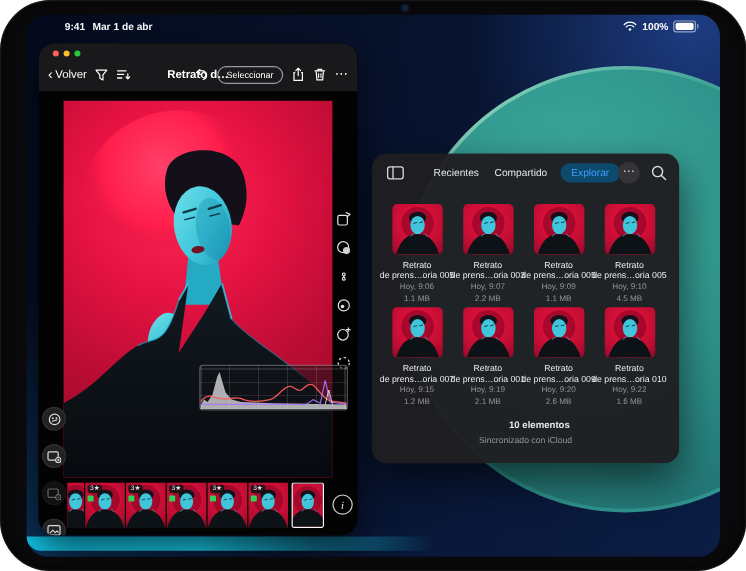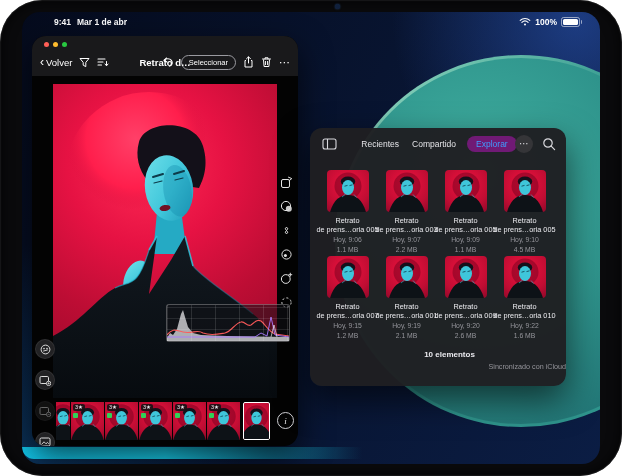--- a/index.html
+++ b/index.html
@@ -63,34 +63,34 @@
   .edit-dot{position:absolute;left:2px;top:11px;width:5px;height:5px;border-radius:1px;background:#30d158;z-index:3;}
   .info-btn{position:absolute;right:4px;top:376px;width:15px;height:15px;border-radius:50%;border:1px solid #cfcfd4;color:#e8e8ea;
     font-family:"Liberation Serif","DejaVu Serif",serif;font-style:italic;font-size:9px;display:flex;align-items:center;justify-content:center;}
   
   .files{position:absolute;left:288px;top:116px;width:256px;height:258px;border-radius:12px;background:rgba(31,31,34,.97);
     box-shadow:0 14px 34px rgba(0,0,0,.6);}
   .files-header{position:absolute;left:0;right:0;top:0;height:36px;}
   .sidebar-btn{position:absolute;left:12px;top:10px;}
   .tabs{position:absolute;left:0;right:0;top:8px;display:flex;justify-content:center;align-items:center;gap:9px;}
   .tab{color:#e3e3e7;font-size:8.5px;padding:3px 2px;}
-  .tab.active{background:#701a75;color:#409cff;border-radius:10px;padding:3px 9px;}
+  .tab.active{background:#0c4a6e;color:#409cff;border-radius:10px;padding:3px 9px;}
   .more-btn{position:absolute;right:33px;top:7px;width:18px;height:18px;border-radius:50%;background:#353538;color:#d9d9de;
     display:flex;align-items:center;justify-content:center;font-size:10px;line-height:10px;}
   .search-btn{position:absolute;right:10px;top:9px;}
   .file-grid{position:absolute;left:8px;top:42px;display:grid;grid-template-columns:repeat(4,59px);row-gap:2px;justify-items:center;}
   .file-item{width:57px;display:flex;flex-direction:column;align-items:center;}
   .fi-thumb{width:42px;height:42px;border-radius:4px;overflow:hidden;position:relative;
     background:radial-gradient(circle at 48% 34%,#f2123f 0%,#c00d33 66%,#90082a 100%);}
   .fi-thumb svg{position:absolute;inset:0;width:100%;height:100%;}
   .fi-name{margin-top:5px;color:#ececf0;font-size:7.3px;line-height:8.6px;text-align:center;white-space:nowrap;}
   .fi-meta{margin-top:2px;color:#95959b;font-size:6.8px;line-height:8px;text-align:center;}
   .files-footer{position:absolute;left:0;right:0;top:222px;text-align:center;}
   .ff-count{color:#e9e9ee;font-size:8px;font-weight:bold;margin-left:23px;}
-  .ff-sync{margin-top:3px;color:#95959b;font-size:7.2px;text-align:right;}
+  .ff-sync{margin-top:3px;color:#95959b;font-size:7.2px;}
   svg{display:block;}
 </style>
 </head>
 <body>
 
 <div class="stage">
   <div class="device"></div>
   <div class="camera-dot"></div>
 
   <div class="screen">

